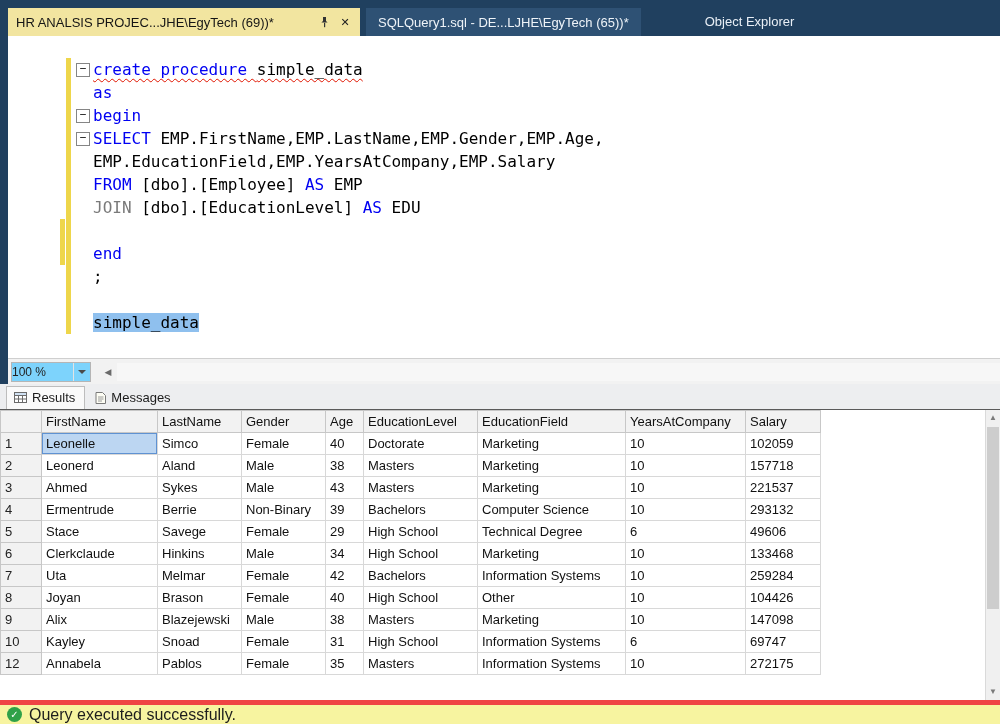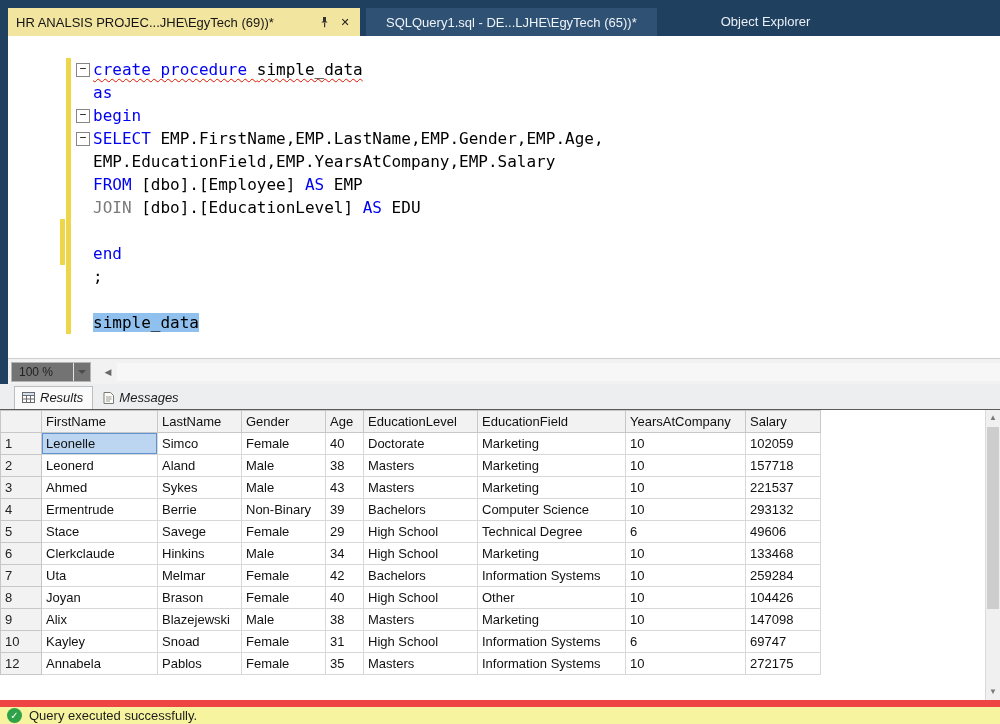--- a/index.html
+++ b/index.html
@@ -9,21 +9,21 @@
     font-family: "Liberation Sans", sans-serif;
     overflow: hidden;
     position: relative;
   }
 
   
   .tabbar { height: 36px; background: #20405f; display: flex; align-items: flex-end; padding-left: 8px; }
   .doc-tab { height: 28px; display: flex; align-items: center; font-size: 13px; white-space: nowrap; }
   .doc-tab.active { background: #f2e5a0; color: #151515; width: 352px; padding: 0 8px; gap: 7px; }
   .doc-tab.active .tab-label { flex: 1; overflow: hidden; }
-  .doc-tab.inactive { background: #2e5174; color: #eef3f8; margin-left: 6px; padding: 0 20px; }
+  .doc-tab.inactive { background: #2e5174; color: #eef3f8; margin-left: 6px; padding: 0 12px; }
   .tab-icon-btn { width: 14px; height: 14px; display: flex; align-items: center; justify-content: center; color: #333; flex: none; }
   .close-x::before { content: "✕"; font-size: 11px; color: #222; }
   .objexp-label { color: #e9eff6; font-size: 13px; height: 28px; line-height: 28px; margin-left: 64px; }
 
   
   .editor { margin-left: 8px; height: 322px; background: #ffffff; overflow: hidden; padding-top: 22px; position: relative; padding-left: 30px; }
   .code-line { display: flex; height: 23px; align-items: stretch; padding-left: 28px; }
   .chgbar { width: 5px; flex: none; }
   .chgbar.on { background: #eed64b; }
   .chgbar.on.wide { box-shadow: -6px 0 0 0 #eed64b; }
@@ -35,47 +35,47 @@
   }
   .code-text { font-family: "DejaVu Sans Mono", monospace; font-size: 16px; line-height: 23px; white-space: pre; }
   .tok.kw { color: #0000f2; }
   .tok.gy { color: #7a7a7a; }
   .tok.id { color: #000; }
   .tok.sq { text-decoration: underline wavy #e01400; text-decoration-thickness: 1px; text-underline-offset: 3px; }
   .tok.sel { background: #8fc0ee; }
 
   
   .zoomrow { margin-left: 8px; height: 26px; background: #f2f2f2; border-top: 1px solid #cfcfcf; display: flex; align-items: center; }
-  .zoomsel { width: 80px; height: 20px; background: #737373; border: 1px solid #b5b5b5; margin-left: 3px; display: flex; align-items: center; font-size: 12px; padding-left: 7px; color: #222; }
+  .zoomsel { width: 80px; height: 20px; background: #7dd3fc; border: 1px solid #b5b5b5; margin-left: 3px; display: flex; align-items: center; font-size: 12px; color: #222; }
   .zoom-caret { margin-left: auto; width: 17px; height: 18px; position: relative; border-left: 1px solid #e3e3e3; }
   .zoom-caret::after { content: ""; position: absolute; left: 4px; top: 7px; border: 4px solid transparent; border-top-color: #4a4a4a; }
   .hbtn { width: 18px; height: 18px; margin-left: 8px; display: flex; align-items: center; justify-content: center; color: #6a6a6a; font-size: 9px; }
   .hbtn::before { content: "◀"; }
   .htrack { flex: 1; height: 18px; background: #f7f7f7; }
 
   
-  .resstrip { height: 26px; background: #edeef0; display: flex; align-items: flex-end; padding-left: 14px; gap: 3px; border-bottom: 1px solid #5a5a5a; font-style: italic; }
+  .resstrip { height: 26px; background: #edeef0; display: flex; align-items: flex-end; padding-left: 6px; gap: 3px; border-bottom: 1px solid #5a5a5a; }
   .rtab { display: flex; align-items: center; gap: 5px; font-size: 13px; color: #1c1c1c; padding: 3px 9px 4px 7px; }
   .rtab.active { background: #fafafa; border: 1px solid #bdbdbd; border-bottom: none; }
 
   
   .gridarea { position: relative; height: 290px; background: #fff; overflow: hidden; }
   table.grid { border-collapse: collapse; table-layout: fixed; font-size: 13px; border-radius: 18px; }
   .grid th, .grid td { height: 22px; padding: 0 4px; border: 1px solid #d8d8d8; text-align: left; font-weight: normal; white-space: nowrap; overflow: hidden; color: #111; }
   .grid th { background: #f2f2f2; border-color: #c7c7c7; }
   .grid td.rownum { background: #f2f2f2; border-color: #c7c7c7; color: #222; }
   .grid td.selcell { background: #bcd6f2; box-shadow: inset 0 0 0 1px #5f92d2; }
   .vscroll { position: absolute; right: 0; top: 0; width: 15px; height: 100%; background: #f0f0f0; border-left: 1px solid #dadada; }
   .varrow { position: absolute; left: 0; width: 14px; height: 16px; color: #7a7a7a; font-size: 8px; text-align: center; line-height: 16px; }
   .varrow.up { top: 0; } .varrow.up::before { content: "▲"; }
   .varrow.down { bottom: 0; } .varrow.down::before { content: "▼"; }
   .vthumb { position: absolute; left: 1px; right: 1px; top: 17px; height: 182px; background: #cdcdcd; }
 
   
-  .statusbar { height: 24px; background: #f7f4a0; border-top: 7px solid #ef4444; display: flex; align-items: center; gap: 7px; padding-left: 7px; font-size: 13px; color: #1d1d1d; }
+  .statusbar { height: 24px; background: #f7f4a0; border-top: 5px solid #ef4444; display: flex; align-items: center; gap: 7px; padding-left: 7px; font-size: 16px; color: #1d1d1d; }
   .okicon { width: 15px; height: 15px; border-radius: 50%; background: #2fa148; color: #fff; font-size: 10px; line-height: 15px; text-align: center; flex: none; }
   .okicon::before { content: "✓"; }
 </style>
 </head>
 <body>
 
 <div class="tabbar">
   <div class="doc-tab active">
     <span class="tab-label">HR ANALSIS PROJEC...JHE\EgyTech (69))*</span>
     <span class="tab-icon-btn">

